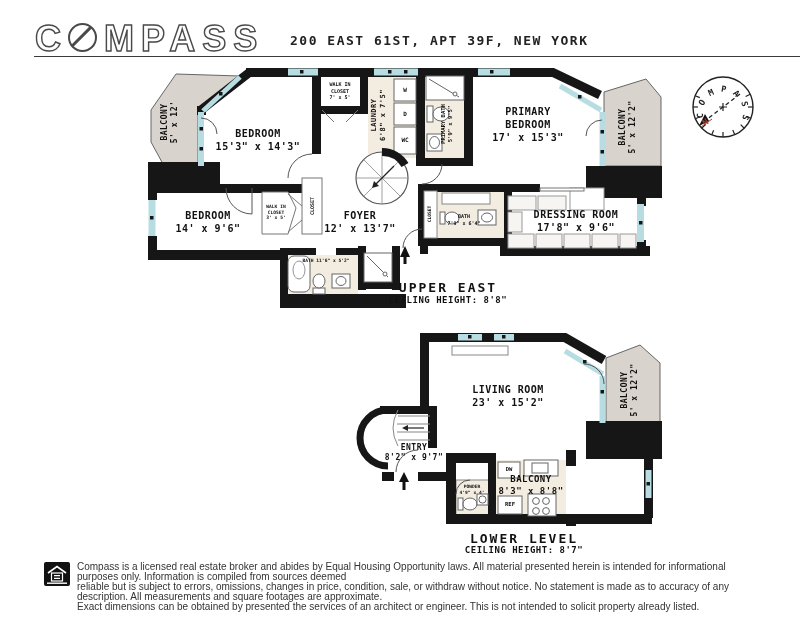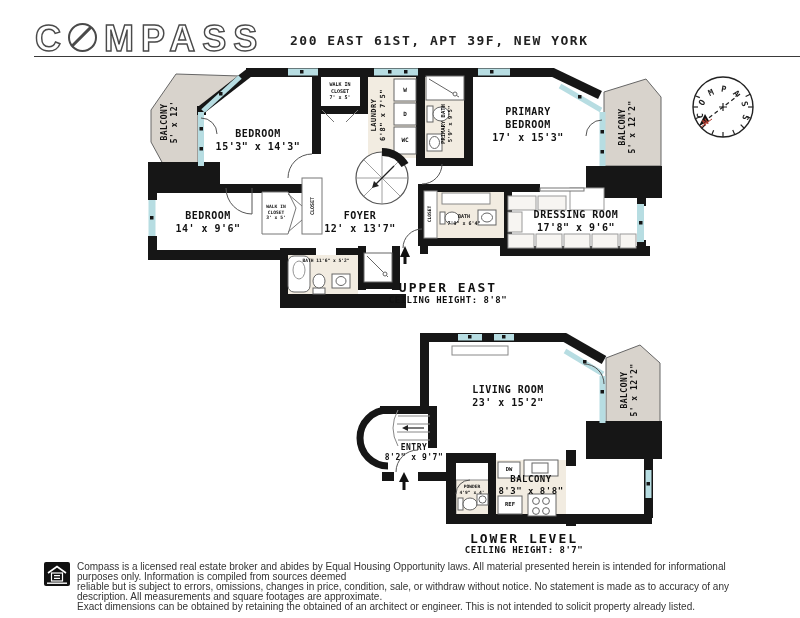--- a/index.html
+++ b/index.html
@@ -348,16 +348,16 @@
   <div class="lbl f46" style="left:472px;top:489px"><span>POWDER</span><br><span>4'9" x 4'</span></div>
   <div class="lbl f9" style="left:531px;top:486px"><span>BALCONY</span><br><span>8'3" x 8'8"</span></div>
   <div class="lbl f55" style="left:509px;top:470px">DW</div>
   <div class="lbl f55" style="left:510px;top:505px">REF</div>
   <div class="lbl f13" style="left:524px;top:539px">LOWER LEVEL</div>
   <div class="lbl f9" style="left:524px;top:551px">CEILING HEIGHT: 8'7"</div>
 
   <div class="disc">
     <div>Compass is a licensed real estate broker and abides by Equal Housing Opportunity laws. All material presented herein is intended for informational purposes only. Information is compiled from sources deemed</div>
     <div>reliable but is subject to errors, omissions, changes in price, condition, sale, or withdraw without notice. No statement is made as to accuracy of any description. All measurements and square footages are approximate.</div>
-    <div>Exact dimensions can be obtained by retaining the obtained of an architect or engineer. This is not intended to solicit property already listed.</div>
+    <div>Exact dimensions can be obtained by presented the services of an architect or engineer. This is not intended to solicit property already listed.</div>
   </div>
 
 </div>
 
 </body></html>

